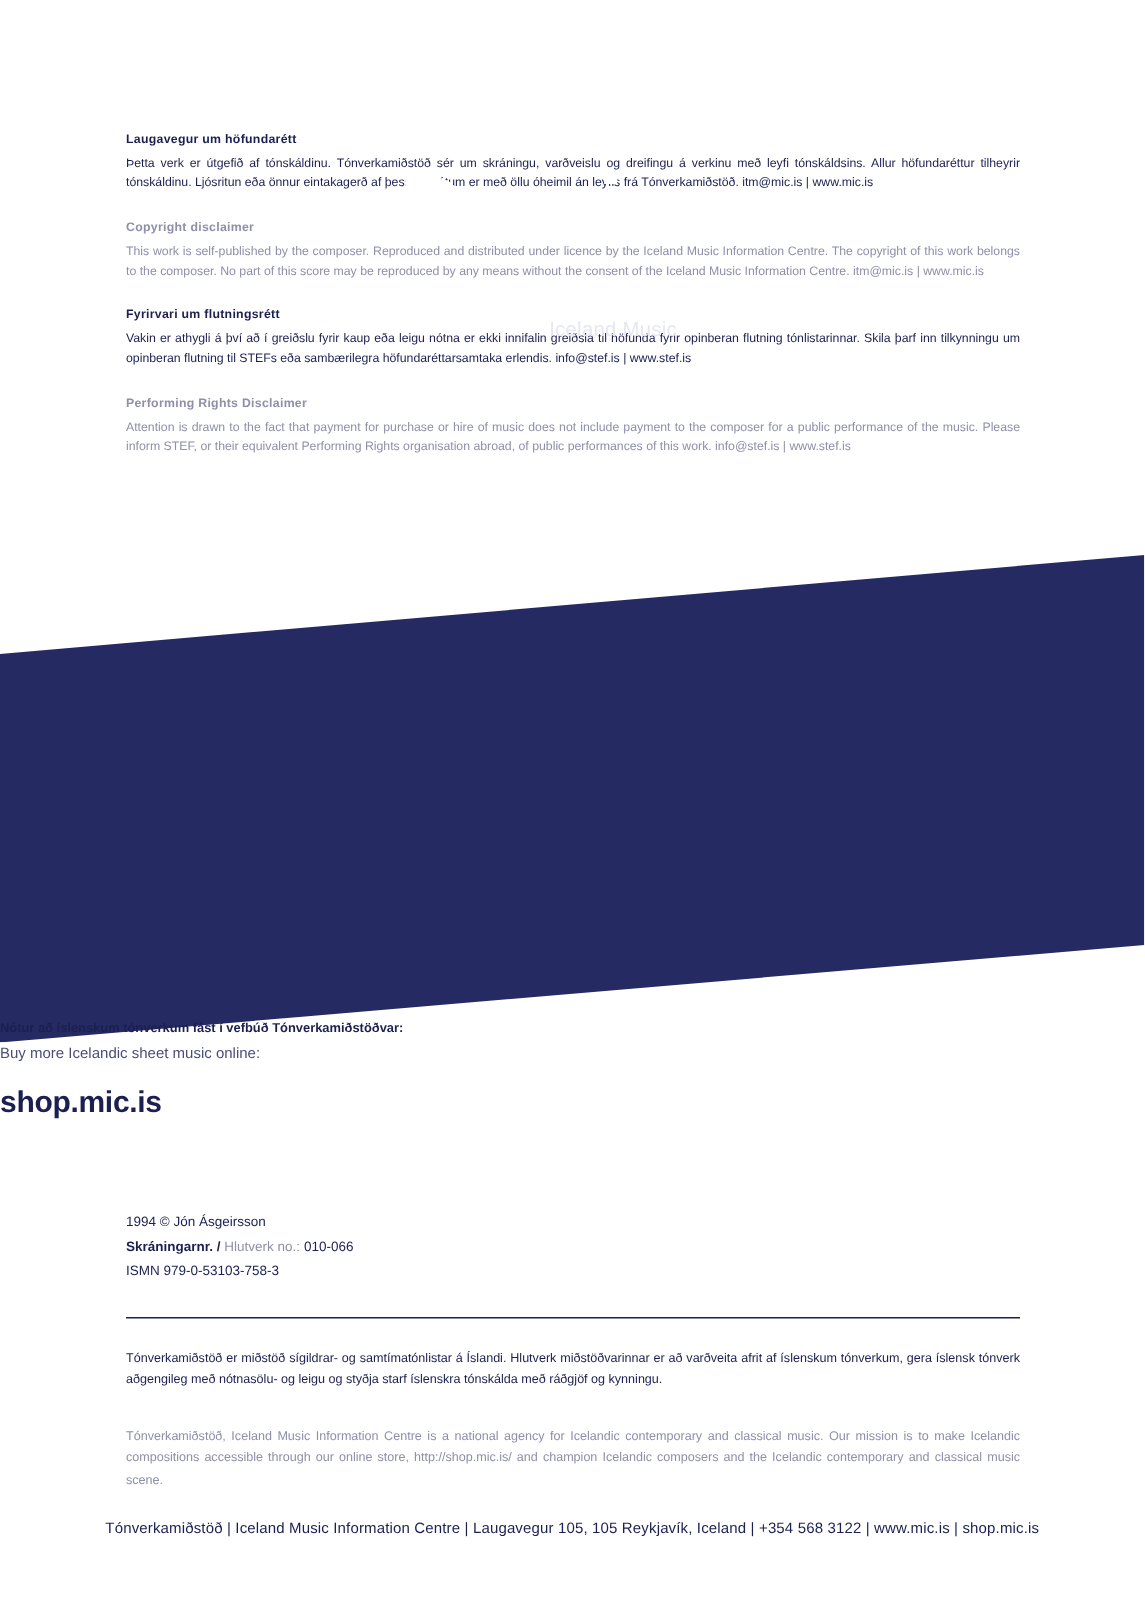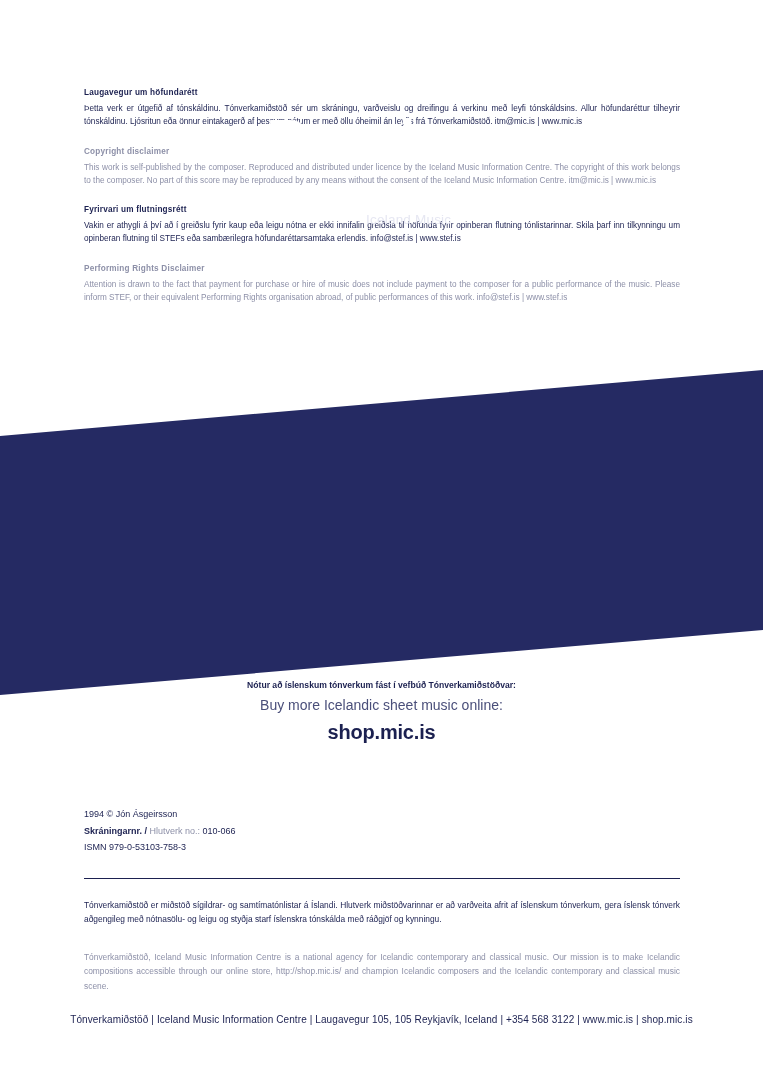--- a/index.html
+++ b/index.html
@@ -100,32 +100,32 @@
     display: block;
     color: #e6e7f2;
   }
 
   
   .promo {
     position: absolute;
     left: 0;
     top: 680px;
     width: 763px;
-    text-align: center;
+    text-align: left;
   }
   .promo-line1 {
     font-size: 8.6px;
     font-weight: bold;
     color: #1b2050;
     margin-bottom: 7px;
   }
   .promo-line2 {
-    font-size: 14px;
+    font-size: 10px;
     color: #4a4f7a;
-    margin-bottom: 8px;
+    margin-bottom: 16px;
   }
   .promo-url {
     font-size: 20px;
     font-weight: bold;
     color: #1b2050;
     letter-spacing: -0.2px;
   }
 
   
   .catalog {

